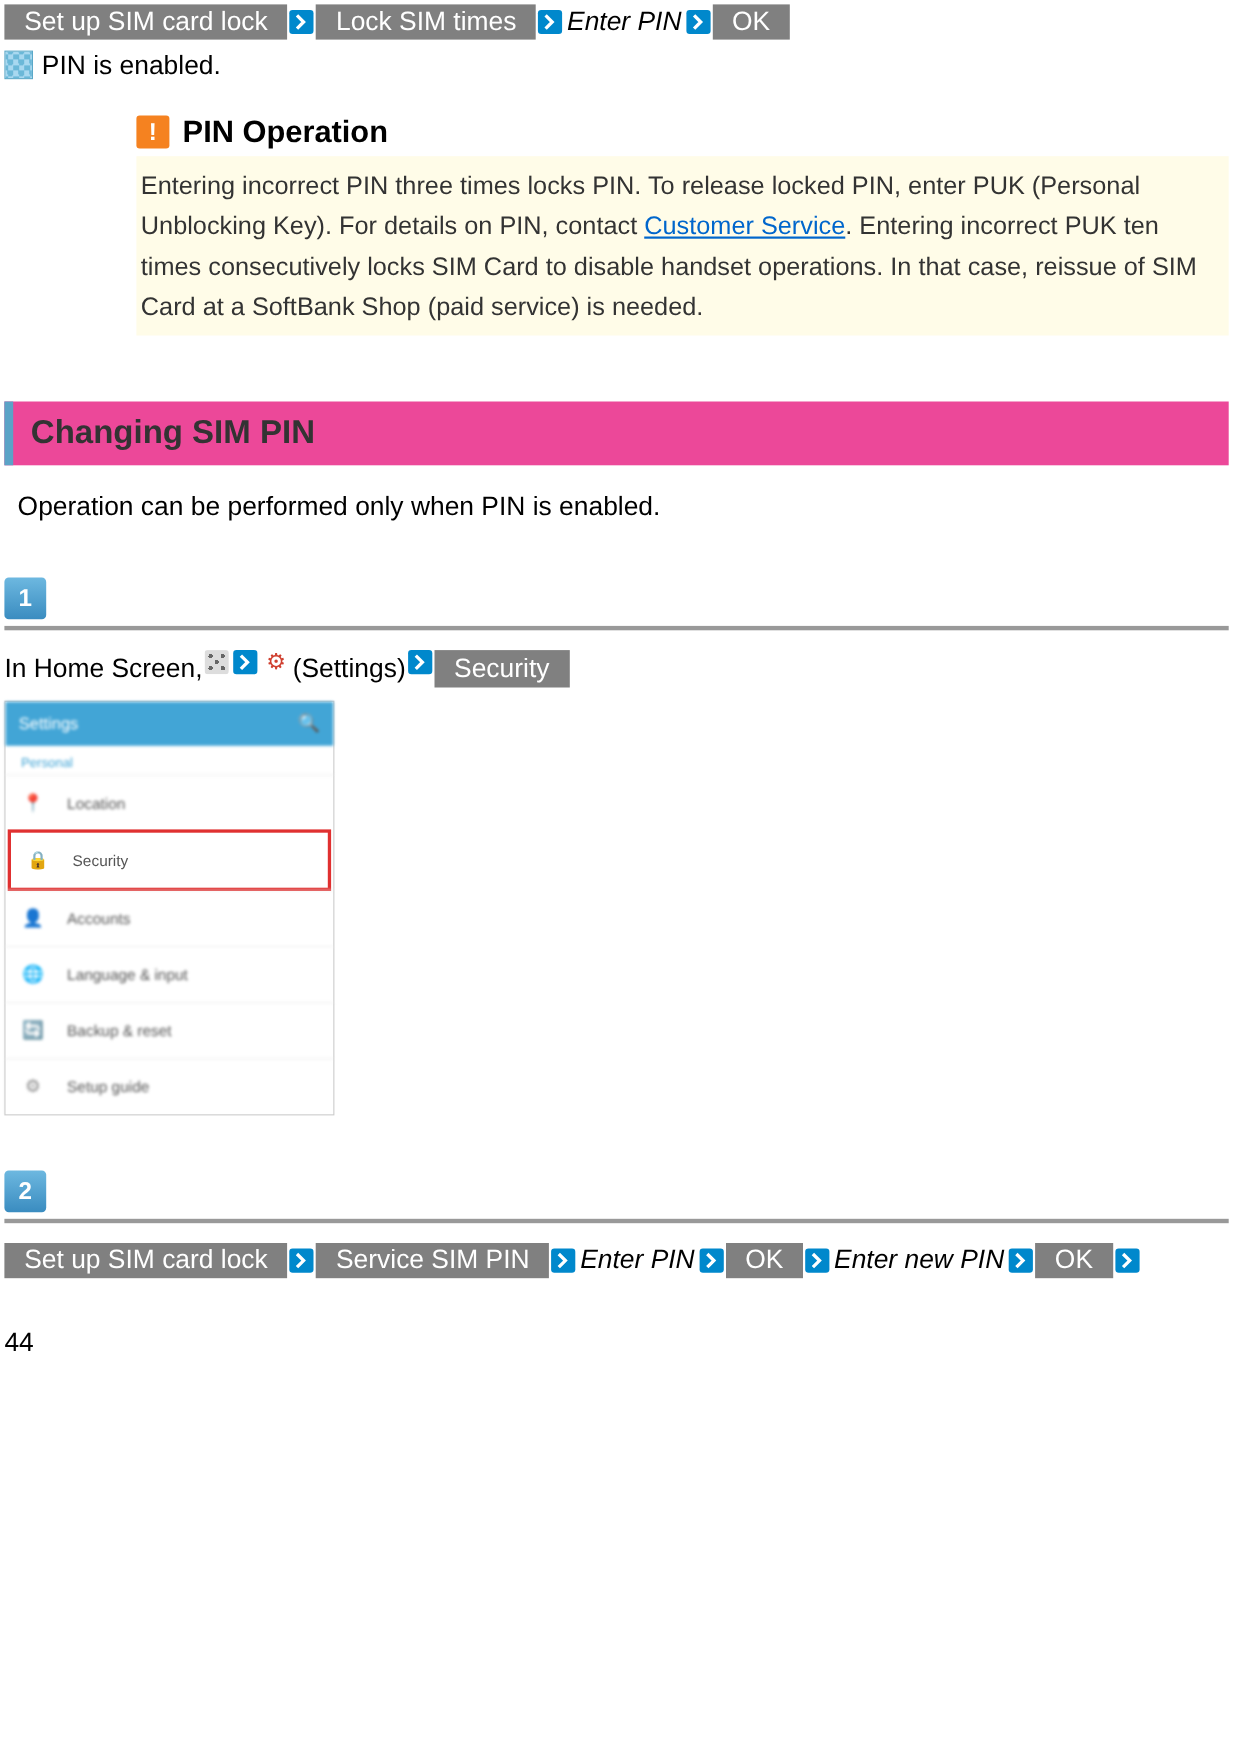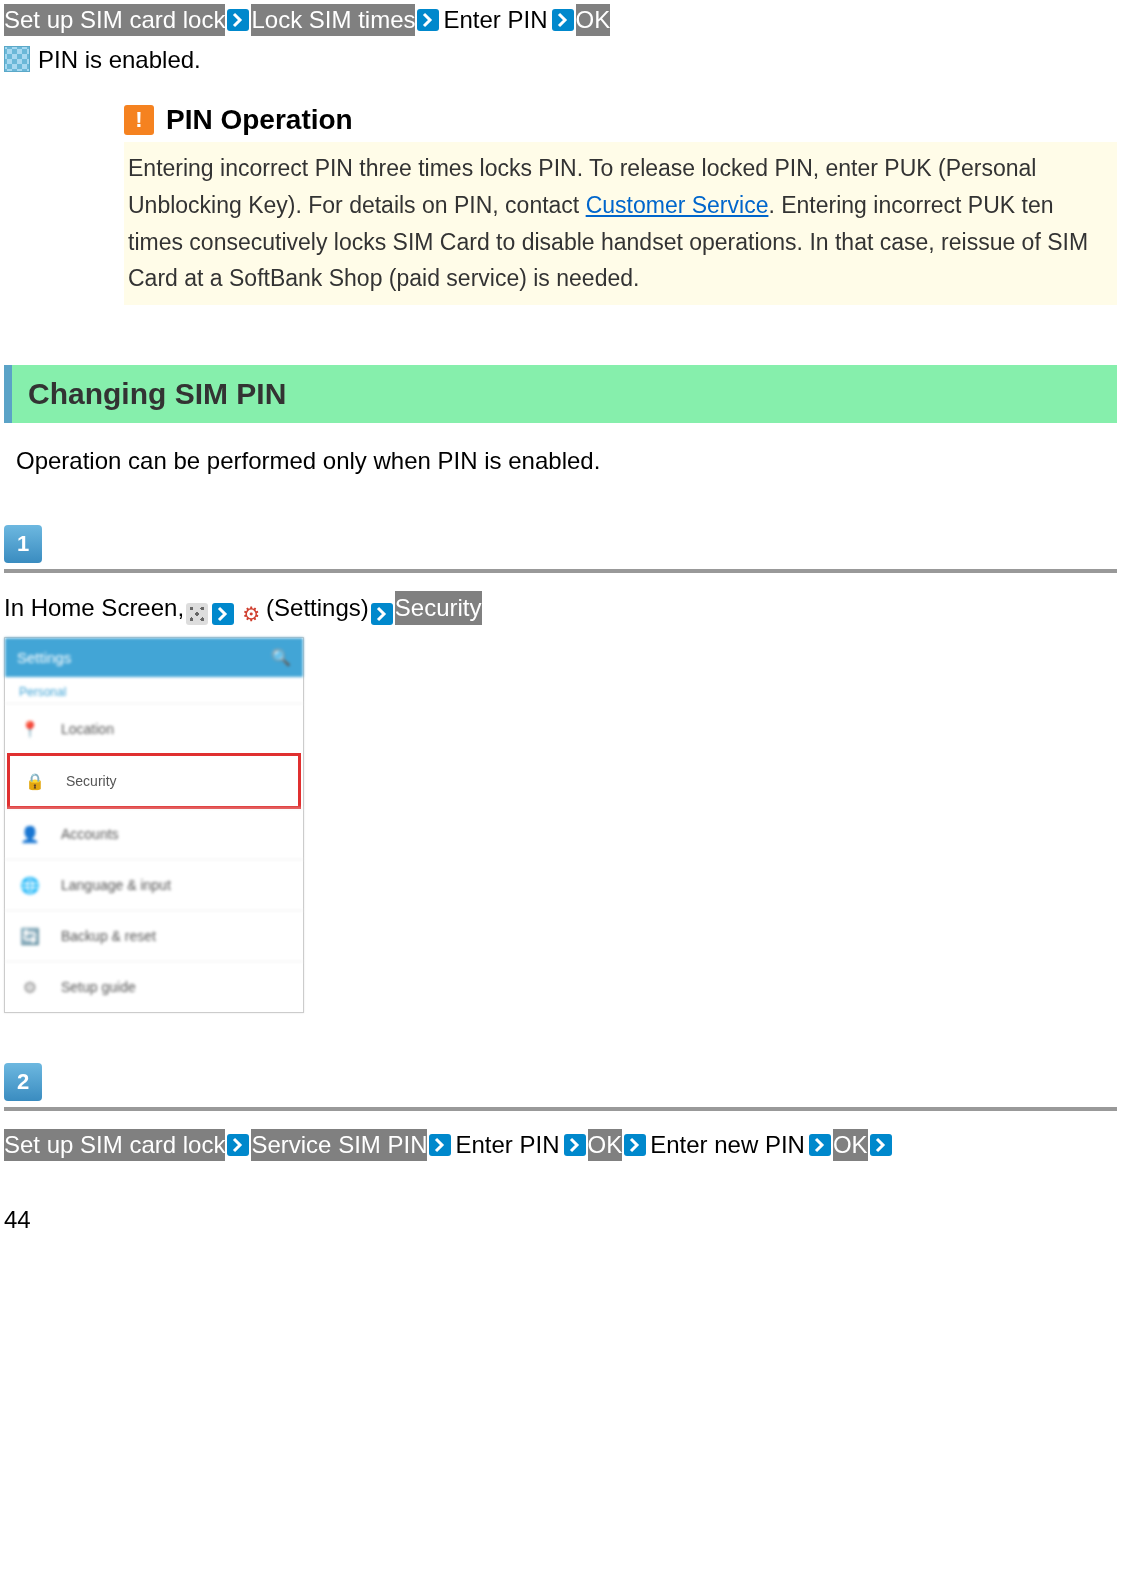--- a/index.html
+++ b/index.html
@@ -13,26 +13,27 @@
     .breadcrumb {
       display: flex;
       align-items: center;
       flex-wrap: wrap;
       font-size: 24px;
       line-height: 32px;
     }
     .breadcrumb-item {
       background: #808080;
       color: white;
-      padding: 0px 0;
+      padding: 0px 18px;
       display: inline-block;
     }
     .breadcrumb-item-plain {
       padding: 0px 2px;
       display: inline-block;
+      font-style: italic;
     }
     .arrow-icon {
       display: inline-flex;
       align-items: center;
       justify-content: center;
       width: 22px;
       height: 22px;
       background: #0088cc;
       border-radius: 3px;
       color: white;
@@ -87,21 +88,21 @@
       font-size: 23px;
       line-height: 1.6;
       color: #333;
     }
     .caution-body a {
       color: #0066cc;
       text-decoration: underline;
       text-align: center;
     }
     .section-header {
-      background: #86efac;
+      background: #ec4899;
       border-left: 8px solid #5ba3c7;
       padding: 12px 16px;
       font-size: 30px;
       font-weight: bold;
       color: #333;
       margin-top: 60px;
       margin-bottom: 24px;
     }
     .section-note {
       font-size: 24px;
@@ -122,21 +123,21 @@
       margin-bottom: 6px;
     }
     .step-divider {
       border: none;
       border-top: 4px solid #999;
       margin-bottom: 18px;
     }
     .step-content {
       font-size: 24px;
       display: flex;
-      align-items: flex-end;
+      align-items: flex-start;
       flex-wrap: wrap;
       line-height: 34px;
     }
     .apps-icon {
       display: inline-flex;
       width: 22px;
       height: 22px;
       background: 
         radial-gradient(circle at 25% 25%, #666 2px, transparent 2px),
         radial-gradient(circle at 75% 25%, #666 2px, transparent 2px),

